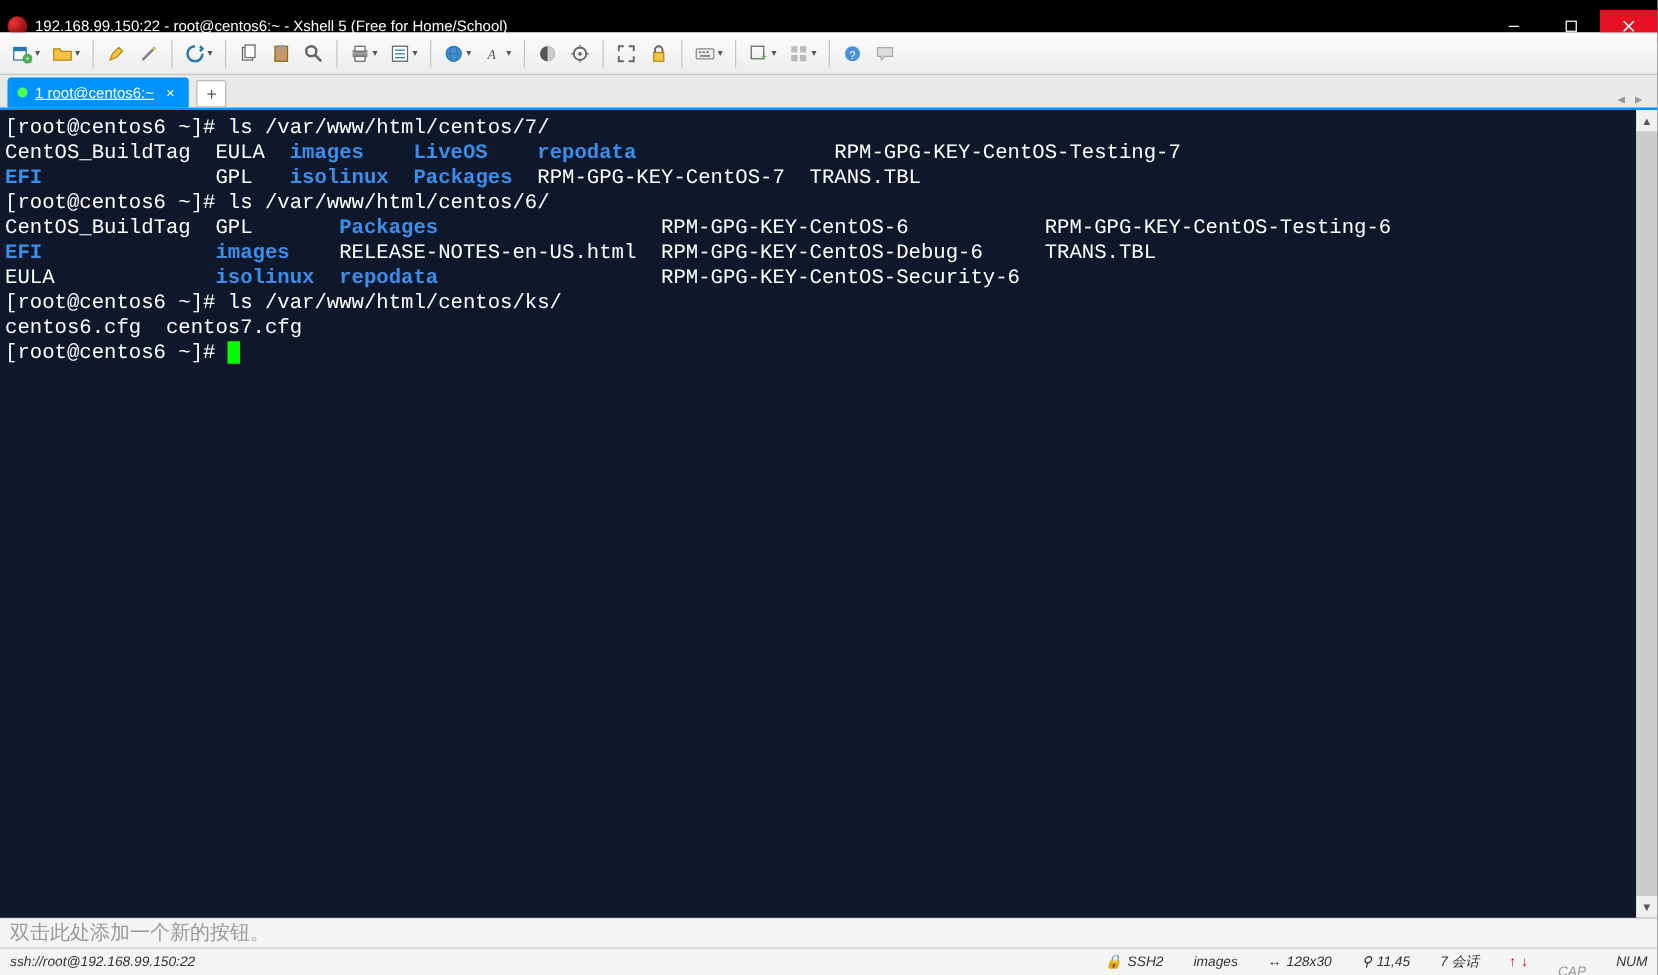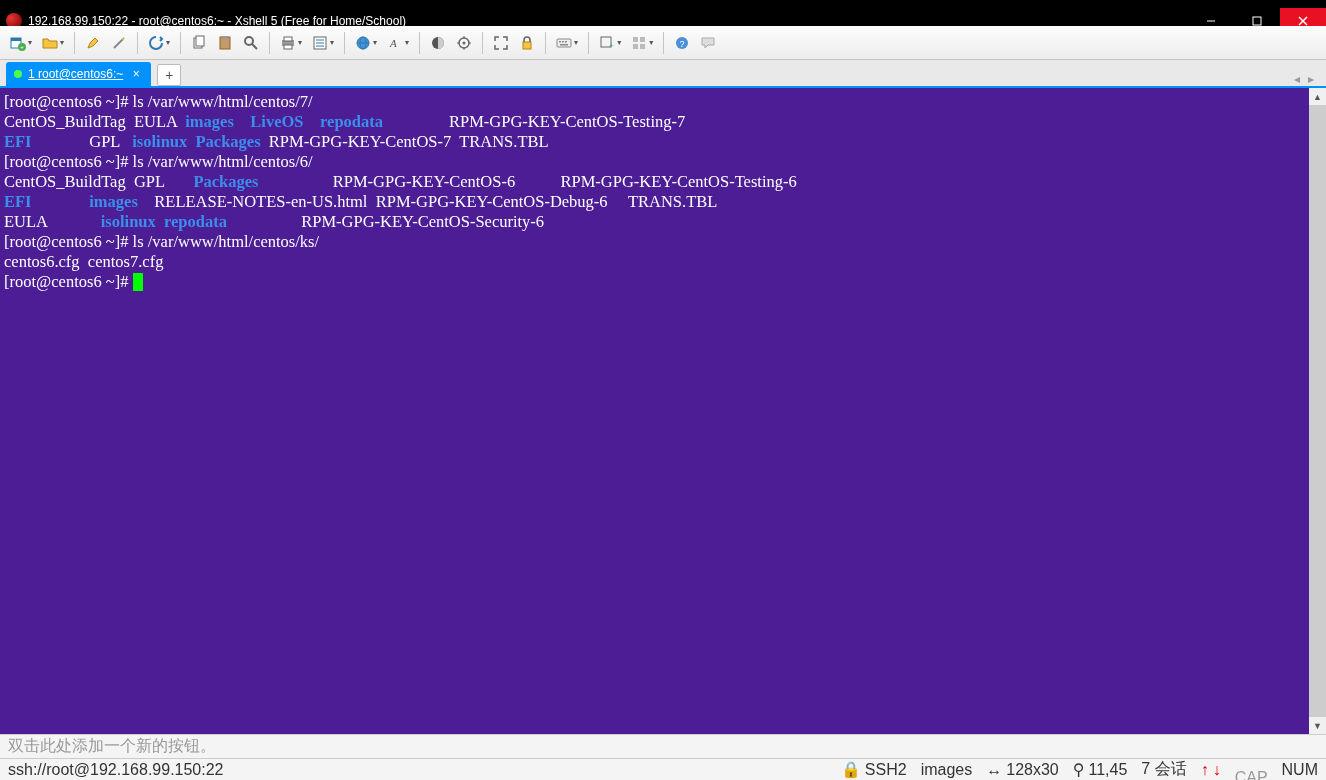--- a/index.html
+++ b/index.html
@@ -23,31 +23,31 @@
 .tabstrip{ height:28px; background:#e9e9e9; border-bottom:2px solid #0092ff; display:flex; align-items:flex-end; padding:0 6px; position:relative; }
 .tab{ height:24px; background:#0092ff; color:#fff; display:flex; align-items:center; padding:0 8px; font-size:12px; border-radius:3px 3px 0 0; gap:6px; }
 .tab .dot{ width:8px; height:8px; background:#4cff4c; border-radius:50%; }
 .tab .tname{ text-decoration:underline; }
 .tab .tx{ width:14px; text-align:center; cursor:pointer; }
 .newtab{ width:24px; height:22px; background:#fff; border:1px solid #bbb; margin-left:6px; display:flex; align-items:center; justify-content:center; font-size:14px; color:#555; border-radius:2px; }
 .tabstrip .navarrows{ margin-left:auto; display:flex; gap:8px; color:#999; padding-right:6px; }
 
 
 .termwrap{ flex:1; display:flex; background:#000; position:relative; }
-.terminal{ flex:1; background:#4c1d95; color:#fff; font-family:Liberation Serif, serif; font-size:16.5px; line-height:20px; padding:4px 4px; white-space:pre; overflow:hidden; }
+.terminal{ flex:1; background:#0f172a; color:#fff; font-family:Liberation Mono, monospace; font-size:16.5px; line-height:20px; padding:4px 4px; white-space:pre; overflow:hidden; }
 .terminal .dir{ color:#3b8eea; font-weight:bold; }
 .terminal .cur{ display:inline-block; width:10px; height:18px; background:#00ff00; vertical-align:text-bottom; }
 .scrollbar{ width:17px; background:#f0f0f0; display:flex; flex-direction:column; }
 .scrollbar .arrow{ height:17px; display:flex; align-items:center; justify-content:center; font-size:9px; color:#555; background:#f0f0f0; }
 .scrollbar .track{ flex:1; background:#f0f0f0; display:flex; flex-direction:column; }
 .scrollbar .thumb{ background:#cdcdcd; flex:1; }
 
 
 .quickbar{ height:24px; background:#f4f4f4; border-top:1px solid #ccc; color:#999; display:flex; align-items:center; padding:0 8px; font-size:16px; }
-.statusbar{ height:22px; background:#f4f4f4; border-top:1px solid #ccc; display:flex; align-items:center; padding:0 8px; font-size:16px; color:#333; gap:14px; }
+.statusbar{ height:22px; background:#f4f4f4; border-top:1px solid #ccc; display:flex; align-items:center; padding:0 8px; font-size:11px; color:#333; gap:24px;font-style:italic; }
 .statusbar .left{ flex:1; }
 .statusbar .grp{ display:flex; align-items:center; gap:4px; }
 .statusbar .red{ color:#d00; font-weight:bold; }
 .statusbar .dim{ color:#999;margin-top:16px; }
 </style>
 </head>
 <body>
 
 <div class="titlebar">
   <div class="appicon"></div>

